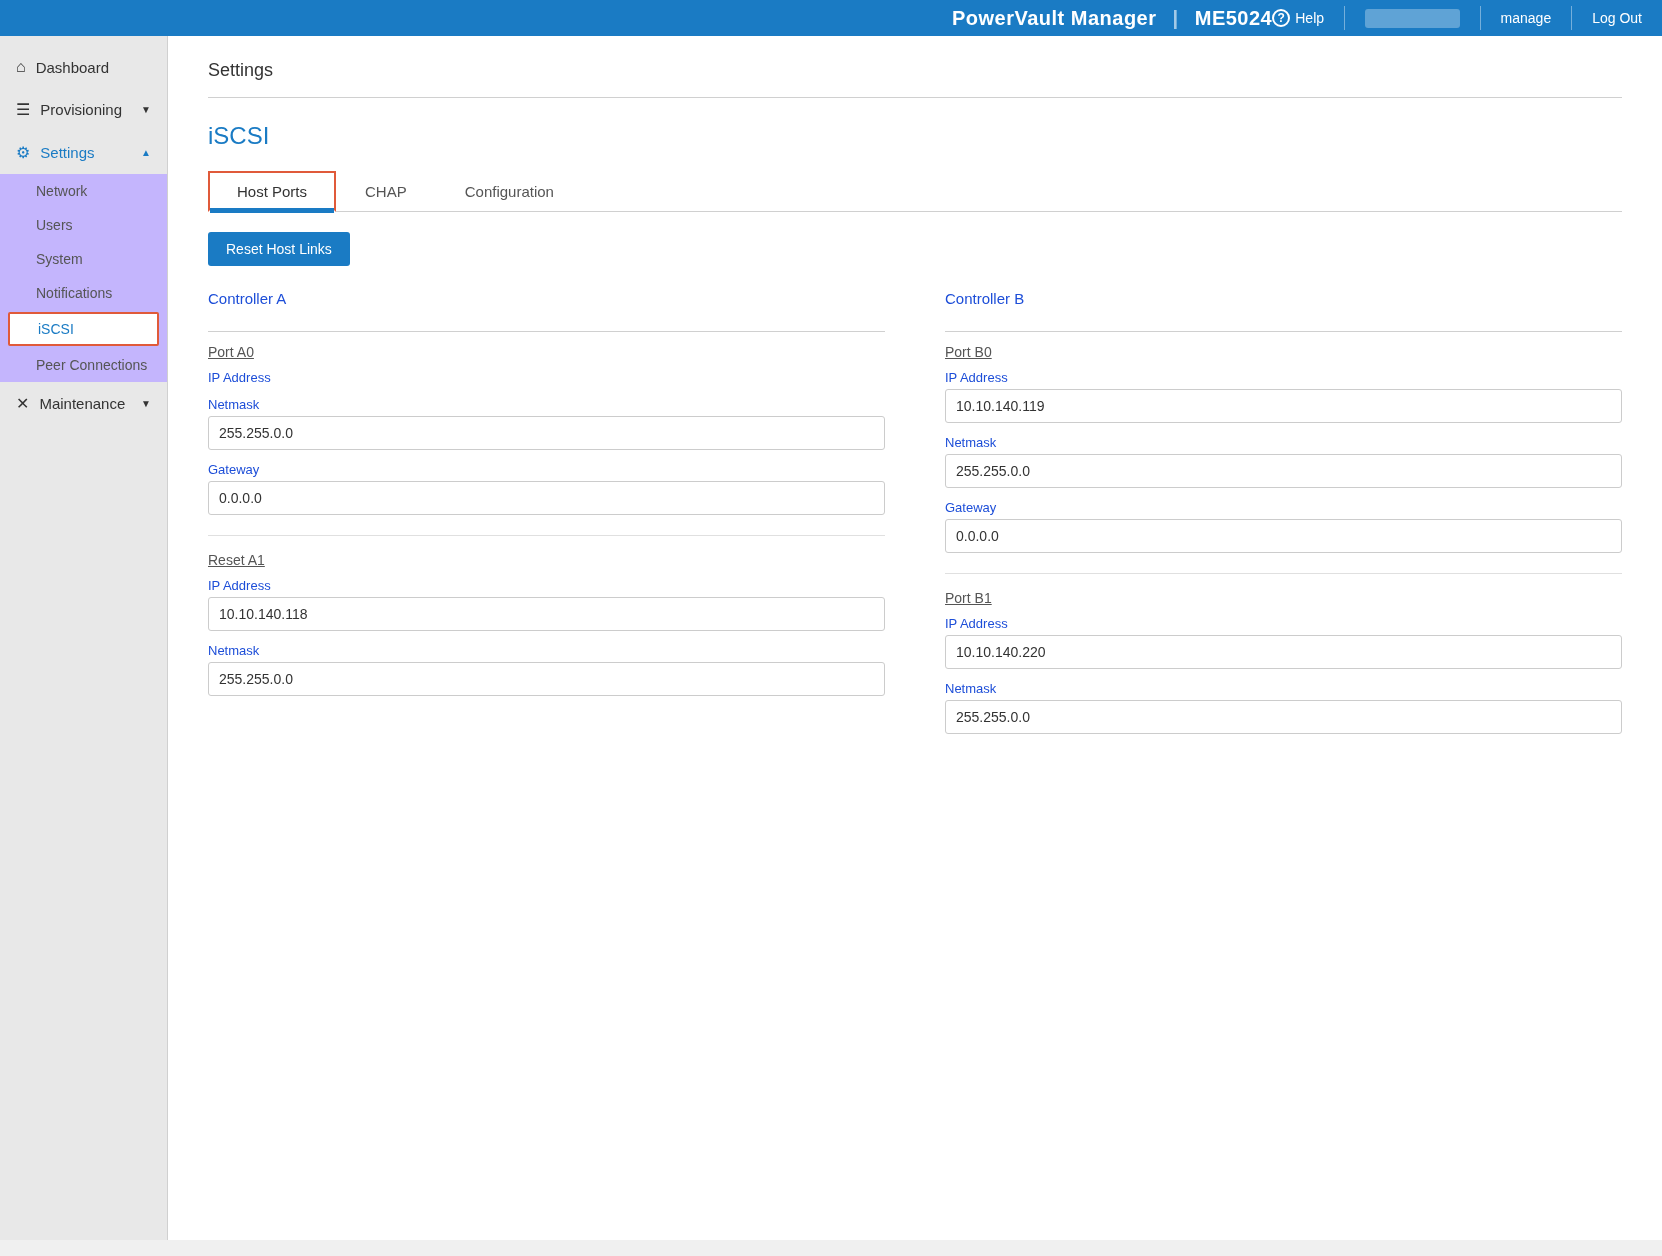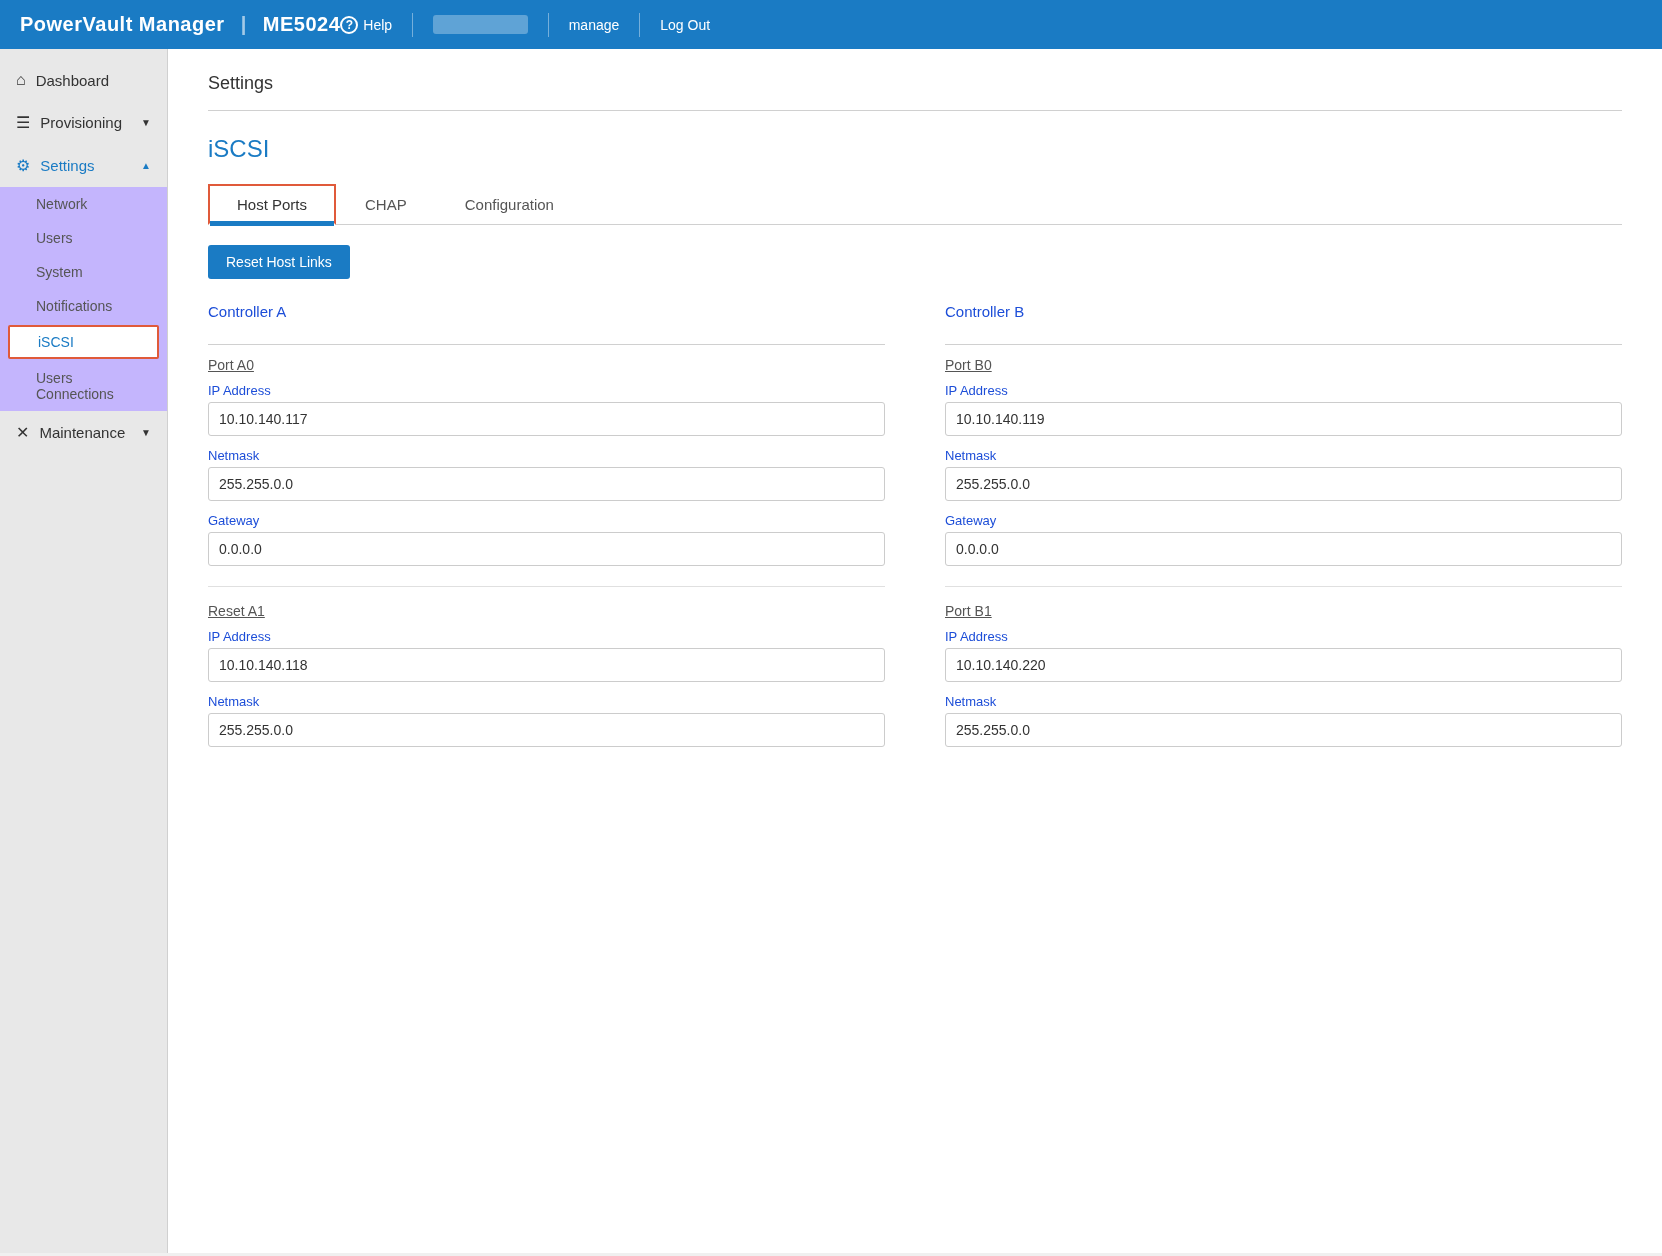--- a/index.html
+++ b/index.html
@@ -1,24 +1,24 @@
 <!DOCTYPE html>
 <html><head>
   <meta charset="utf-8">
   <style>
     * { box-sizing: border-box; margin: 0; padding: 0; }
     body { font-family: Arial, sans-serif; font-size: 14px; background: #f0f0f0; color: #333; height: 1256px; width: 1662px; overflow: hidden; }
 
     
     .header {
       background: #1a7bc4;
-      height: 49px;
+      height: 36px;
       display: flex;
       align-items: center;
-      justify-content: flex-start;
+      justify-content: flex-end;
       padding: 16px 20px;
       color: white;
     }
     .header-title {
       font-size: 20px;
       font-weight: 300;
       letter-spacing: 0.5px;
     }
     .header-title span {
       font-weight: 600;
@@ -296,21 +296,21 @@
       <span>Settings</span>
       <span class="arrow">▲</span>
     </div>
 
     <div class="sidebar-sub">
       <div class="sidebar-sub-item">Network</div>
       <div class="sidebar-sub-item">Users</div>
       <div class="sidebar-sub-item">System</div>
       <div class="sidebar-sub-item">Notifications</div>
       <div class="sidebar-sub-item active">iSCSI</div>
-      <div class="sidebar-sub-item">Users Connections</div>
+      <div class="sidebar-sub-item">Peer Connections</div>
     </div>
 
     <div class="sidebar-item">
       <span class="sidebar-icon">✕</span>
       <span>Maintenance</span>
       <span class="arrow">▼</span>
     </div>
   </div>
 
   <div class="main-content">
@@ -341,21 +341,20 @@
     
     <div class="controllers">
 
       <div class="controller">
         <div class="controller-title">Controller A</div>
 
         <div class="port-section">
           <div class="port-title">Port A0</div>
           <div class="field-group">
             <div class="field-label">IP Address</div>
-            <input class="field-input" type="text" value="10.10.140.117" style="">
           </div>
           <div class="field-group">
             <div class="field-label">Netmask</div>
             <input class="field-input" type="text" value="255.255.0.0" style="">
           </div>
           <div class="field-group">
             <div class="field-label">Gateway</div>
             <input class="field-input" type="text" value="0.0.0.0" style="">
           </div>
         </div>

